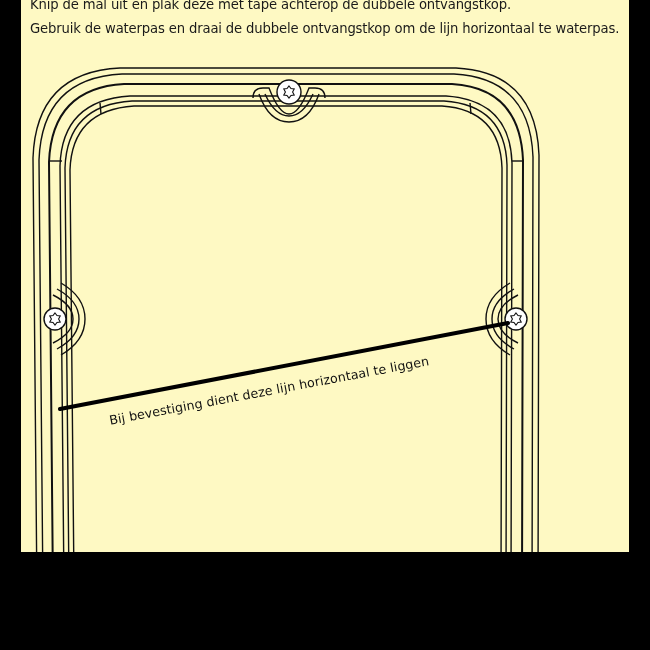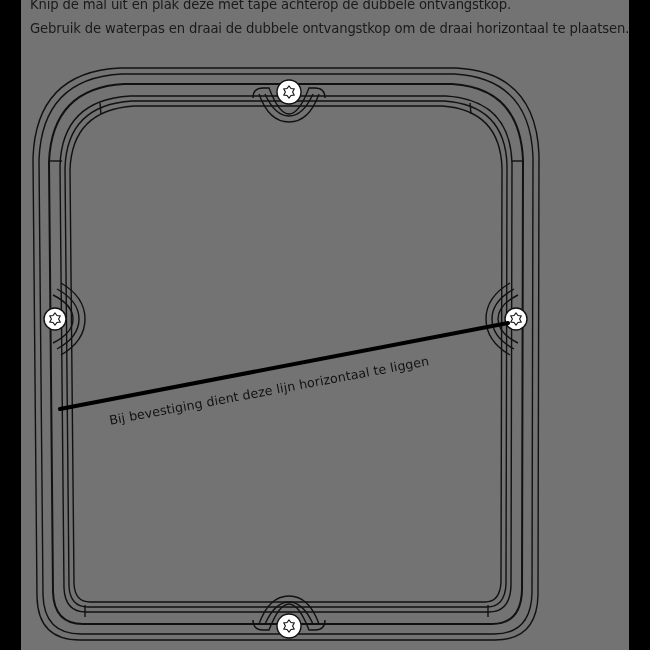--- a/index.html
+++ b/index.html
@@ -2,22 +2,22 @@
 <html><head>
 <meta charset="utf-8">
 <style>
   html, body { margin: 0; padding: 0; }
   body {
     width: 650px; height: 650px; overflow: hidden;
     background: #000000; position: relative;
     font-family: "DejaVu Sans", "Liberation Sans", sans-serif;
   }
   .sheet {
-    position: absolute; left: 21px; top: 0; width: 608px; height: 650px;
-    background: #737373; overflow: hidden;
+    position: absolute; left: 21px; top: 0; width: 608px; height: 552px;
+    background: #fef9c3; overflow: hidden;
   }
   .instr {
     position: absolute; left: 9px; margin: 0;
     font-size: 13.2px; color: #1a1a1a; white-space: nowrap;
     letter-spacing: -0.15px;
   }
   .instr.l1 { top: -3px; }
   .instr.l2 { top: 21px; }
   svg.drawing { position: absolute; left: -21px; top: 0; }
   .note {
@@ -25,21 +25,21 @@
     font-size: 12.6px; color: #111111; white-space: nowrap;
     transform-origin: 0 0; transform: rotate(-10.6deg);
     letter-spacing: 0.1px;
   }
 </style>
 </head>
 <body>
 
 <div class="sheet">
   <p class="instr l1">Knip de mal uit en plak deze met tape achterop de dubbele ontvangstkop.</p>
-  <p class="instr l2">Gebruik de waterpas en draai de dubbele ontvangstkop om de draai horizontaal te plaatsen.</p>
+  <p class="instr l2">Gebruik de waterpas en draai de dubbele ontvangstkop om de lijn horizontaal te waterpas.</p>
 
   <svg class="drawing" width="650" height="650" viewBox="0 0 650 650">
     <g fill="none" stroke="#111" stroke-width="1.4">
 
       <path d="M 120 68 L 456 68 Q 536 72 539 155 L 538 595 Q 537 640 495 640 L 80 640 Q 38 640 37 597 L 33 158 Q 36 72 120 68 Z"></path>
       <path d="M 122 74 L 454 74 Q 530 78 533 157 L 532 593 Q 531 634 494 634 L 81 634 Q 44 634 43 595 L 39 160 Q 42 78 122 74 Z"></path>
       <path stroke-width="2" d="M 124 84 L 452 84 Q 520 88 523 160 L 522 590 Q 521 624 492 624 L 83 624 Q 54 624 53 592 L 49 162 Q 52 88 124 84 Z"></path>
 
       <path d="M 130 96 L 446 96 Q 510 100 512 163 L 511 586 Q 510 612 489 612 L 86 612 Q 65 612 64 588 L 60 166 Q 62 100 130 96 Z"></path>
       <path d="M 132 101 L 444 101 Q 505 105 507 165 L 506 584 Q 505 607 487 607 L 88 607 Q 70 607 69 586 L 65 168 Q 67 105 132 101 Z"></path>

